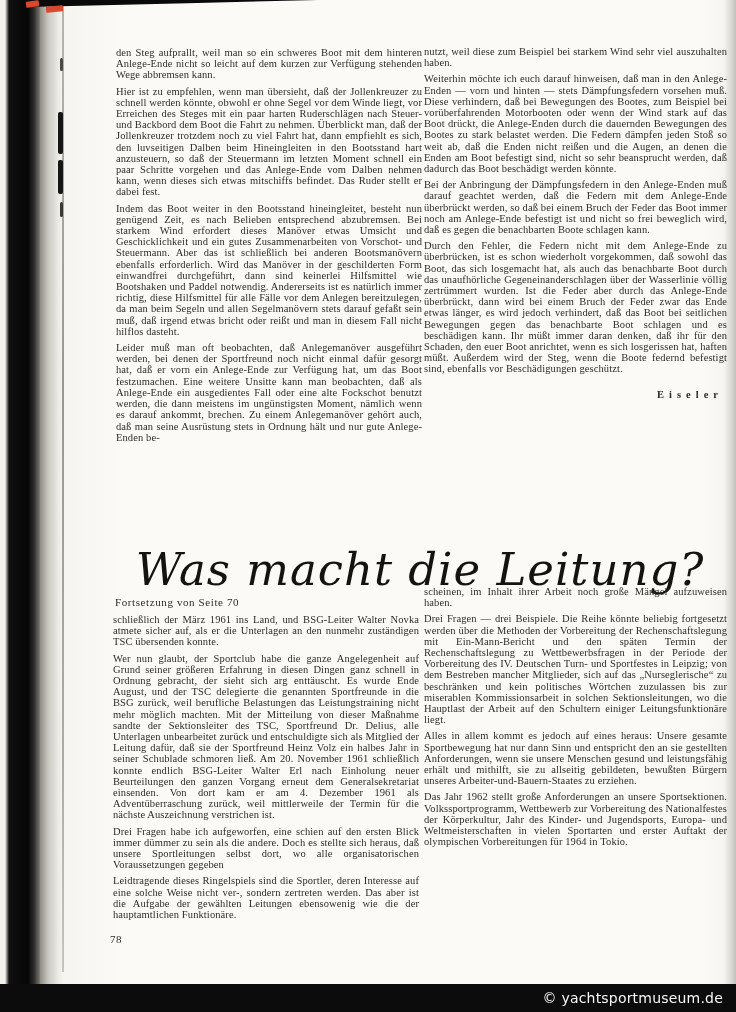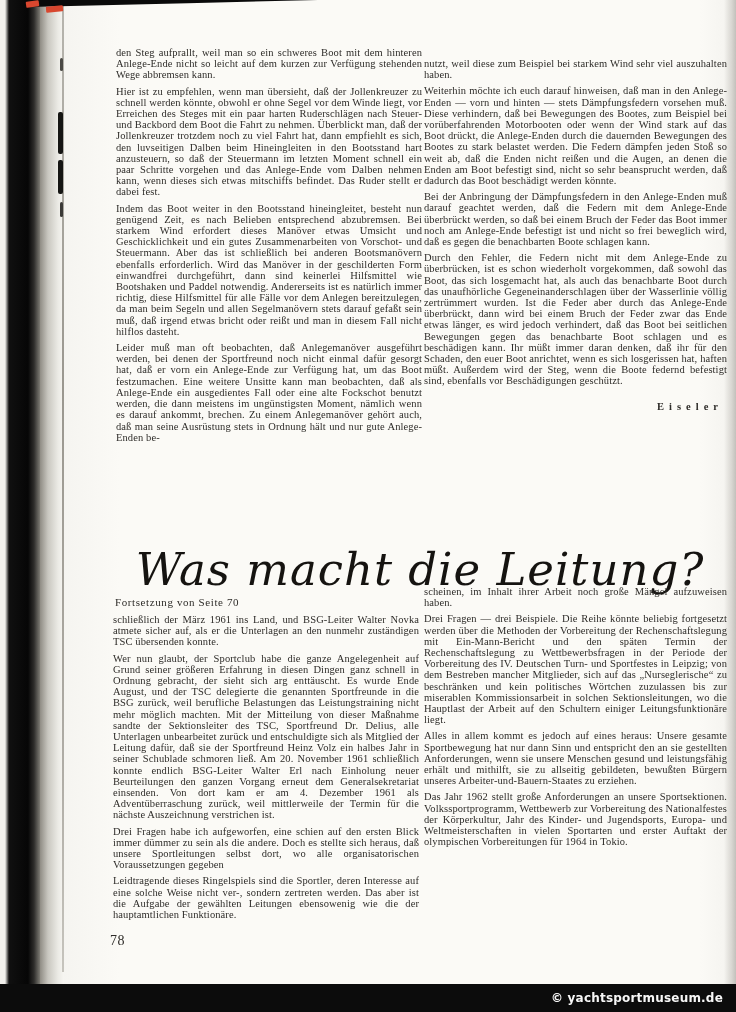--- a/index.html
+++ b/index.html
@@ -45,21 +45,21 @@
   }
   
   .col {
     position:absolute; width:306px;
     text-align:justify;
     font-size:10.5px; line-height:11.2px;
     letter-spacing:0.1px;
   }
   .col p { margin-bottom:5px; }
   #a1-left  { left:116px; top:47px; }
-  #a1-right { left:424px; top:58px; width:303px; }
+  #a1-right { left:424px; top:46px; width:303px; }
   #a2-left  { left:113px; top:614px; }
   #a2-right { left:424px; top:586px; width:303px; }
   .signature {
     text-align:right;
     letter-spacing:5px;
     font-weight:bold;
     margin-top:14px;
     padding-right:4px;
   }
   .article-title {
@@ -70,33 +70,33 @@
     font-size:45px;
     letter-spacing:1px;
     color:#151310;
   }
   .continuation {
     position:absolute; left:115px; top:596px;
     font-size:11px; letter-spacing:0.6px;
   }
   .page-number {
     position:absolute; left:110px; top:933px;
-    font-size:14px; letter-spacing:0.5px;
+    font-size:11px; letter-spacing:0.5px;
   }
   
   .watermark-bar {
     position:absolute; left:0; bottom:0; width:100%; height:28px;
     background:#0c0c0c;
     display:flex; align-items:center; justify-content:flex-end;
     padding-right:13px;
   }
   .watermark-text {
     color:#f7f7f7;
     font-family:"DejaVu Sans","Liberation Sans",sans-serif;
-    font-size:12px; font-weight:bold; letter-spacing:0.2px;
+    font-size:14px; font-weight:normal; letter-spacing:0.2px;
   }
 </style>
 </head>
 <body>
 
 <div class="page">
 
   <div class="edge-left"></div>
   <div class="edge-shadow"></div>
   <div class="binding-line"></div>

